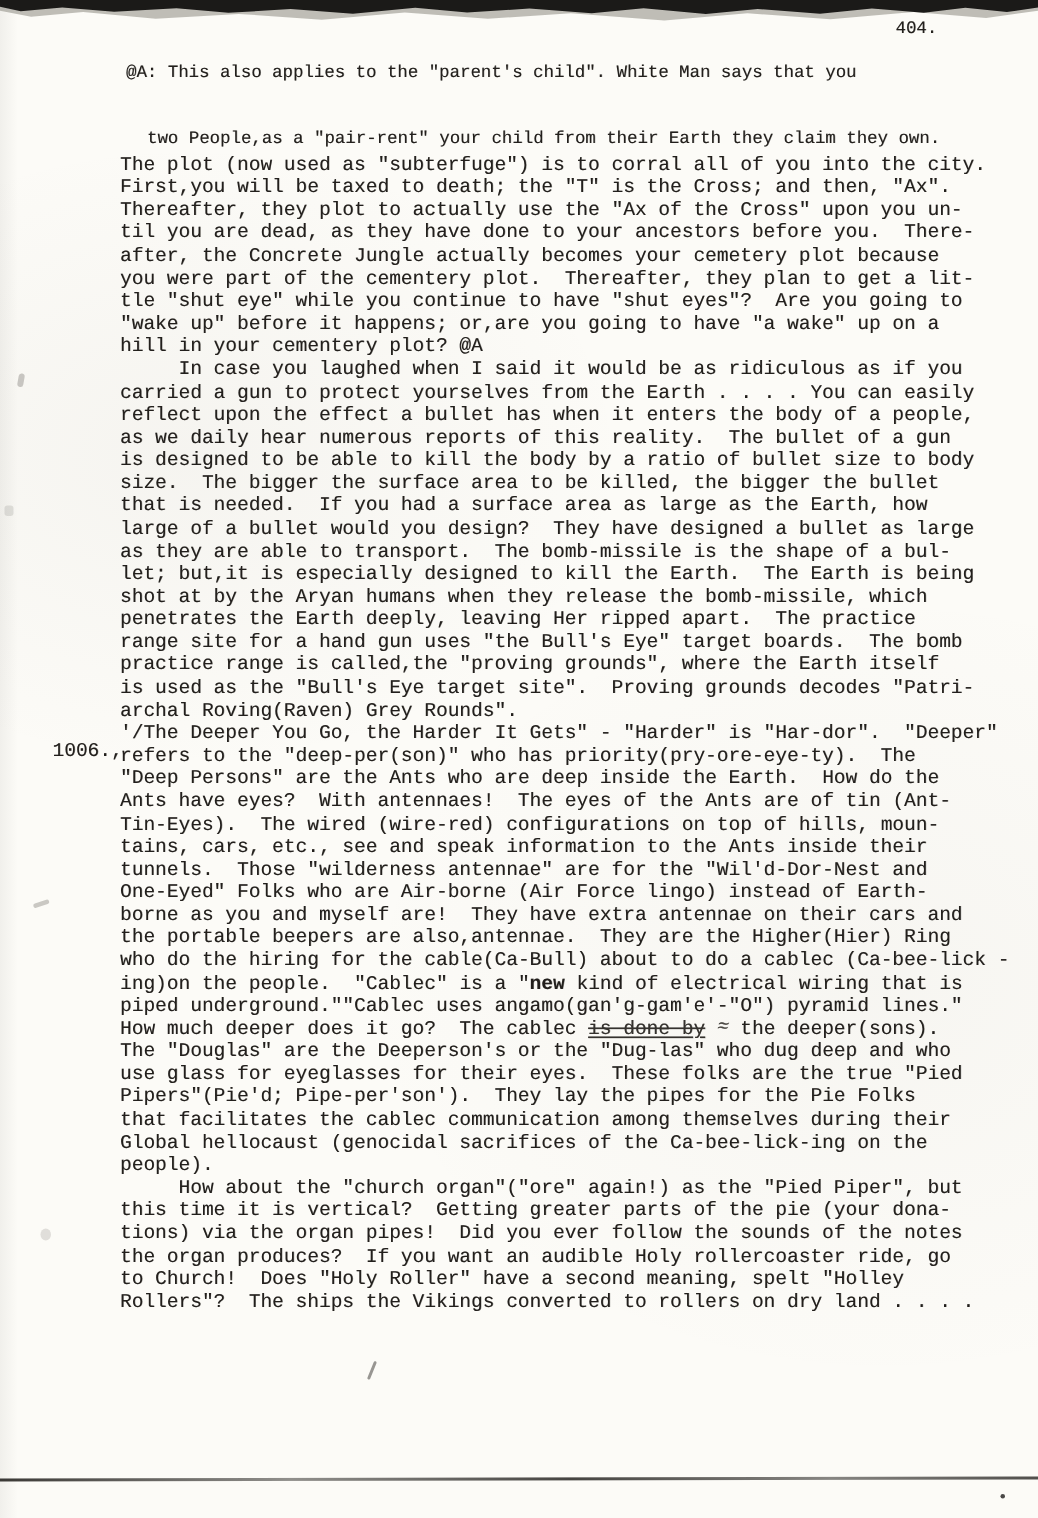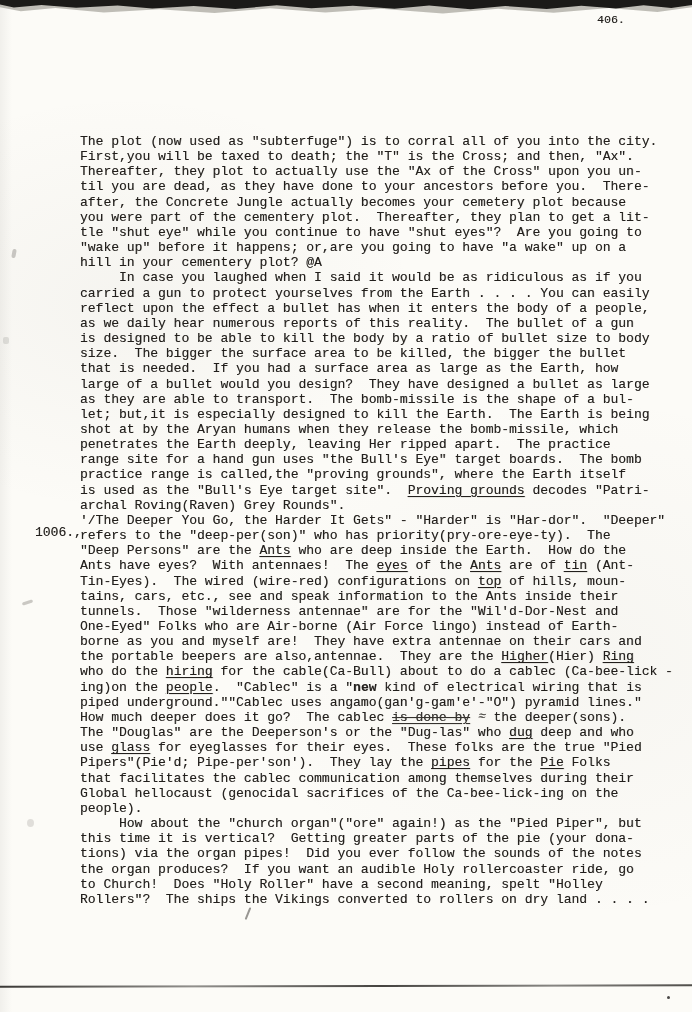--- a/index.html
+++ b/index.html
@@ -32,25 +32,25 @@
     position:absolute;left:84px;top:13px;
     font-size:11.6px;line-height:14.6px;white-space:pre;
   }
   .header .h2{padding-left:14px;}
   .pagenum{
     position:absolute;left:597px;top:13px;
     font-size:11.6px;line-height:14.6px;
   }
   .body-text{
     position:absolute;left:80px;top:102px;
-    font-size:13px;line-height:15.16px;white-space:pre;margin-top:32px;
+    font-size:13px;line-height:15.16px;white-space:pre;
   }
   .line{position:relative;height:15.16px;}
   .margin-label{position:absolute;left:-45px;top:12px;}
-  .u{text-decoration:underline;text-underline-offset:2px;text-decoration-thickness:1px;}
+  .u{text-underline-offset:2px;text-decoration-thickness:1px;}
   .bu{font-weight:bold;text-underline-offset:2px;text-decoration-thickness:1.6px;}
   .xo{text-decoration:underline line-through;text-underline-offset:2px;color:#35322e;}
   .hand{display:inline-block;transform:skewX(-14deg) translateY(-1px);color:#4d4a45;}
   
   .smudge{position:absolute;background:rgba(95,92,86,0.32);border-radius:2px;}
   .smudge.s1{left:12px;top:249px;width:4px;height:9px;transform:rotate(10deg);}
   .smudge.s2{left:3px;top:337px;width:6px;height:7px;opacity:.5;}
   .smudge.s3{left:22px;top:601px;width:11px;height:3px;transform:rotate(-18deg);}
   .smudge.s4{left:27px;top:819px;width:7px;height:8px;border-radius:50%;opacity:.55;}
   .pen-slash{
@@ -68,21 +68,25 @@
   }
 </style>
 </head>
 <body>
 
 <div class="page" style="--paper: #fcfbf7; --ink: #221f1c;">
 
   <div class="tear-shadow"></div>
   <div class="tear"></div>
 
-  <div class="pagenum typed">406.</div>
+  <div class="header typed">
+    <div class="h1">@A: This also applies to the "parent's child". White Man says that you</div>
+    <div class="h2">two People,as a "pair-rent" your child from their Earth they claim they own.</div>
+  </div>
+  <div class="pagenum typed">404.</div>
 
   <div class="body-text typed"><div class="line">The plot (now used as "subterfuge") is to corral all of you into the city.</div><div class="line">First,you will be taxed to death; the "T" is the Cross; and then, "Ax".</div><div class="line">Thereafter, they plot to actually use the "Ax of the Cross" upon you un-</div><div class="line">til you are dead, as they have done to your ancestors before you.  There-</div><div class="line">after, the Concrete Jungle actually becomes your cemetery plot because</div><div class="line">you were part of the cementery plot.  Thereafter, they plan to get a lit-</div><div class="line">tle "shut eye" while you continue to have "shut eyes"?  Are you going to</div><div class="line">"wake up" before it happens; or,are you going to have "a wake" up on a</div><div class="line">hill in your cementery plot? @A</div><div class="line">     In case you laughed when I said it would be as ridiculous as if you</div><div class="line">carried a gun to protect yourselves from the Earth . . . . You can easily</div><div class="line">reflect upon the effect a bullet has when it enters the body of a people,</div><div class="line">as we daily hear numerous reports of this reality.  The bullet of a gun</div><div class="line">is designed to be able to kill the body by a ratio of bullet size to body</div><div class="line">size.  The bigger the surface area to be killed, the bigger the bullet</div><div class="line">that is needed.  If you had a surface area as large as the Earth, how</div><div class="line">large of a bullet would you design?  They have designed a bullet as large</div><div class="line">as they are able to transport.  The bomb-missile is the shape of a bul-</div><div class="line">let; but,it is especially designed to kill the Earth.  The Earth is being</div><div class="line">shot at by the Aryan humans when they release the bomb-missile, which</div><div class="line">penetrates the Earth deeply, leaving Her ripped apart.  The practice</div><div class="line">range site for a hand gun uses "the Bull's Eye" target boards.  The bomb</div><div class="line">practice range is called,the "proving grounds", where the Earth itself</div><div class="line">is used as the "Bull's Eye target site".  <span class="u">Proving grounds</span> decodes "Patri-</div><div class="line">archal Roving(Raven) Grey Rounds".</div><div class="line"><span class="margin-label">1006.,</span>'/The Deeper You Go, the Harder It Gets" - "Harder" is "Har-dor".  "Deeper"</div><div class="line">refers to the "deep-per(son)" who has priority(pry-ore-eye-ty).  The</div><div class="line">"Deep Persons" are the <span class="u">Ants</span> who are deep inside the Earth.  How do the</div><div class="line">Ants have eyes?  With antennaes!  The <span class="u">eyes</span> of the <span class="u">Ants</span> are of <span class="u">tin</span> (Ant-</div><div class="line">Tin-Eyes).  The wired (wire-red) configurations on <span class="u">top</span> of hills, moun-</div><div class="line">tains, cars, etc., see and speak information to the Ants inside their</div><div class="line">tunnels.  Those "wilderness antennae" are for the "Wil'd-Dor-Nest and</div><div class="line">One-Eyed" Folks who are Air-borne (Air Force lingo) instead of Earth-</div><div class="line">borne as you and myself are!  They have extra antennae on their cars and</div><div class="line">the portable beepers are also,antennae.  They are the <span class="u">Higher</span>(Hier) <span class="u">Ring</span></div><div class="line">who do the <span class="u">hiring</span> for the cable(Ca-Bull) about to do a cablec (Ca-bee-lick -</div><div class="line">ing)on the <span class="u">people</span>.  "Cablec" is a "<span class="bu">new</span> kind of electrical wiring that is</div><div class="line">piped underground.""Cablec uses angamo(gan'g-gam'e'-"O") pyramid lines."</div><div class="line">How much deeper does it go?  The cablec <span class="xo">is done by</span><span class="hand"> ≈ </span>the deeper(sons).</div><div class="line">The "Douglas" are the Deeperson's or the "Dug-las" who <span class="u">dug</span> deep and who</div><div class="line">use <span class="u">glass</span> for eyeglasses for their eyes.  These folks are the true "Pied</div><div class="line">Pipers"(Pie'd; Pipe-per'son').  They lay the <span class="u">pipes</span> for the <span class="u">Pie</span> Folks</div><div class="line">that facilitates the cablec communication among themselves during their</div><div class="line">Global hellocaust (genocidal sacrifices of the Ca-bee-lick-ing on the</div><div class="line">people).</div><div class="line">     How about the "church organ"("ore" again!) as the "Pied Piper", but</div><div class="line">this time it is vertical?  Getting greater parts of the pie (your dona-</div><div class="line">tions) via the organ pipes!  Did you ever follow the sounds of the notes</div><div class="line">the organ produces?  If you want an audible Holy rollercoaster ride, go</div><div class="line">to Church!  Does "Holy Roller" have a second meaning, spelt "Holley</div><div class="line">Rollers"?  The ships the Vikings converted to rollers on dry land . . . .</div></div>
 
   <div class="smudge s1"></div>
   <div class="smudge s2"></div>
   <div class="smudge s3"></div>
   <div class="smudge s4"></div>
   <div class="pen-slash"></div>
   <div class="fold-line"></div>
   <div class="ink-dot"></div>

